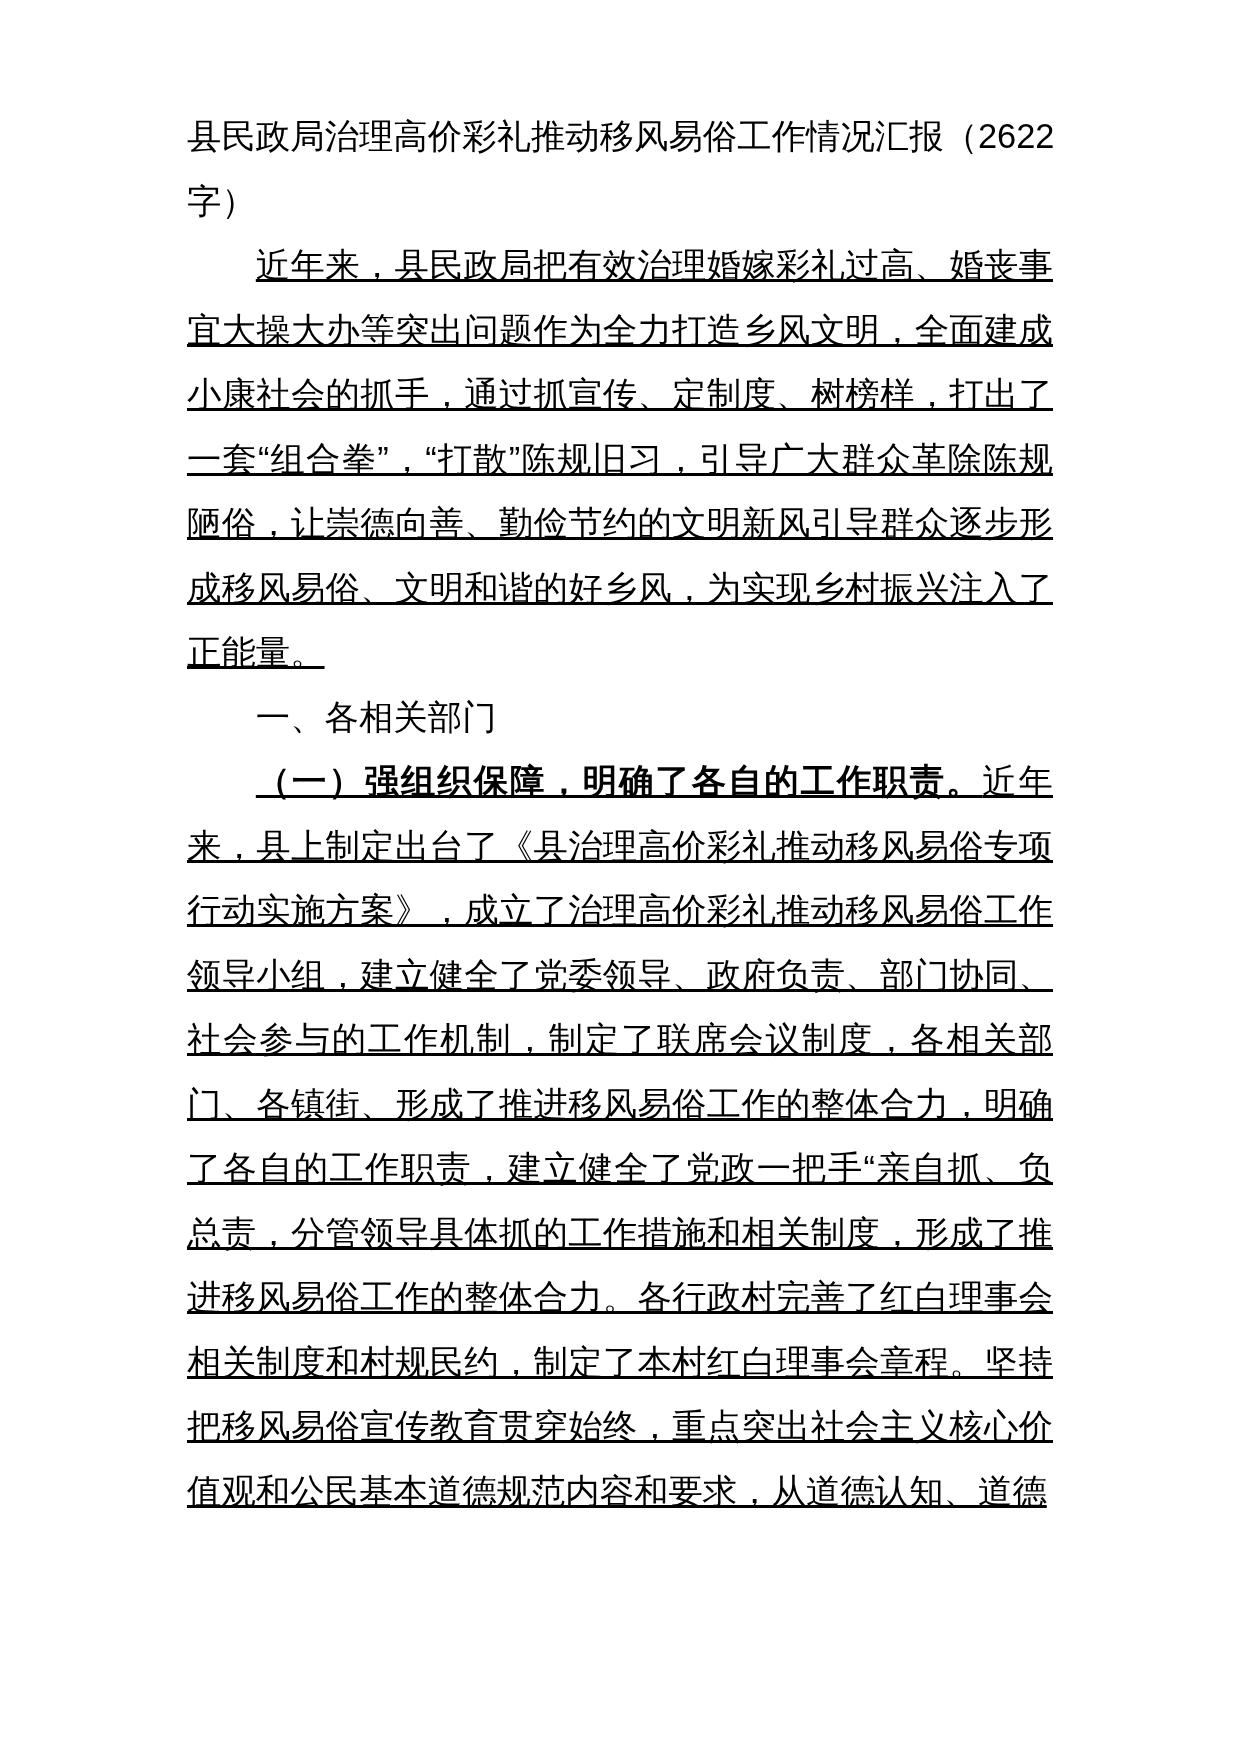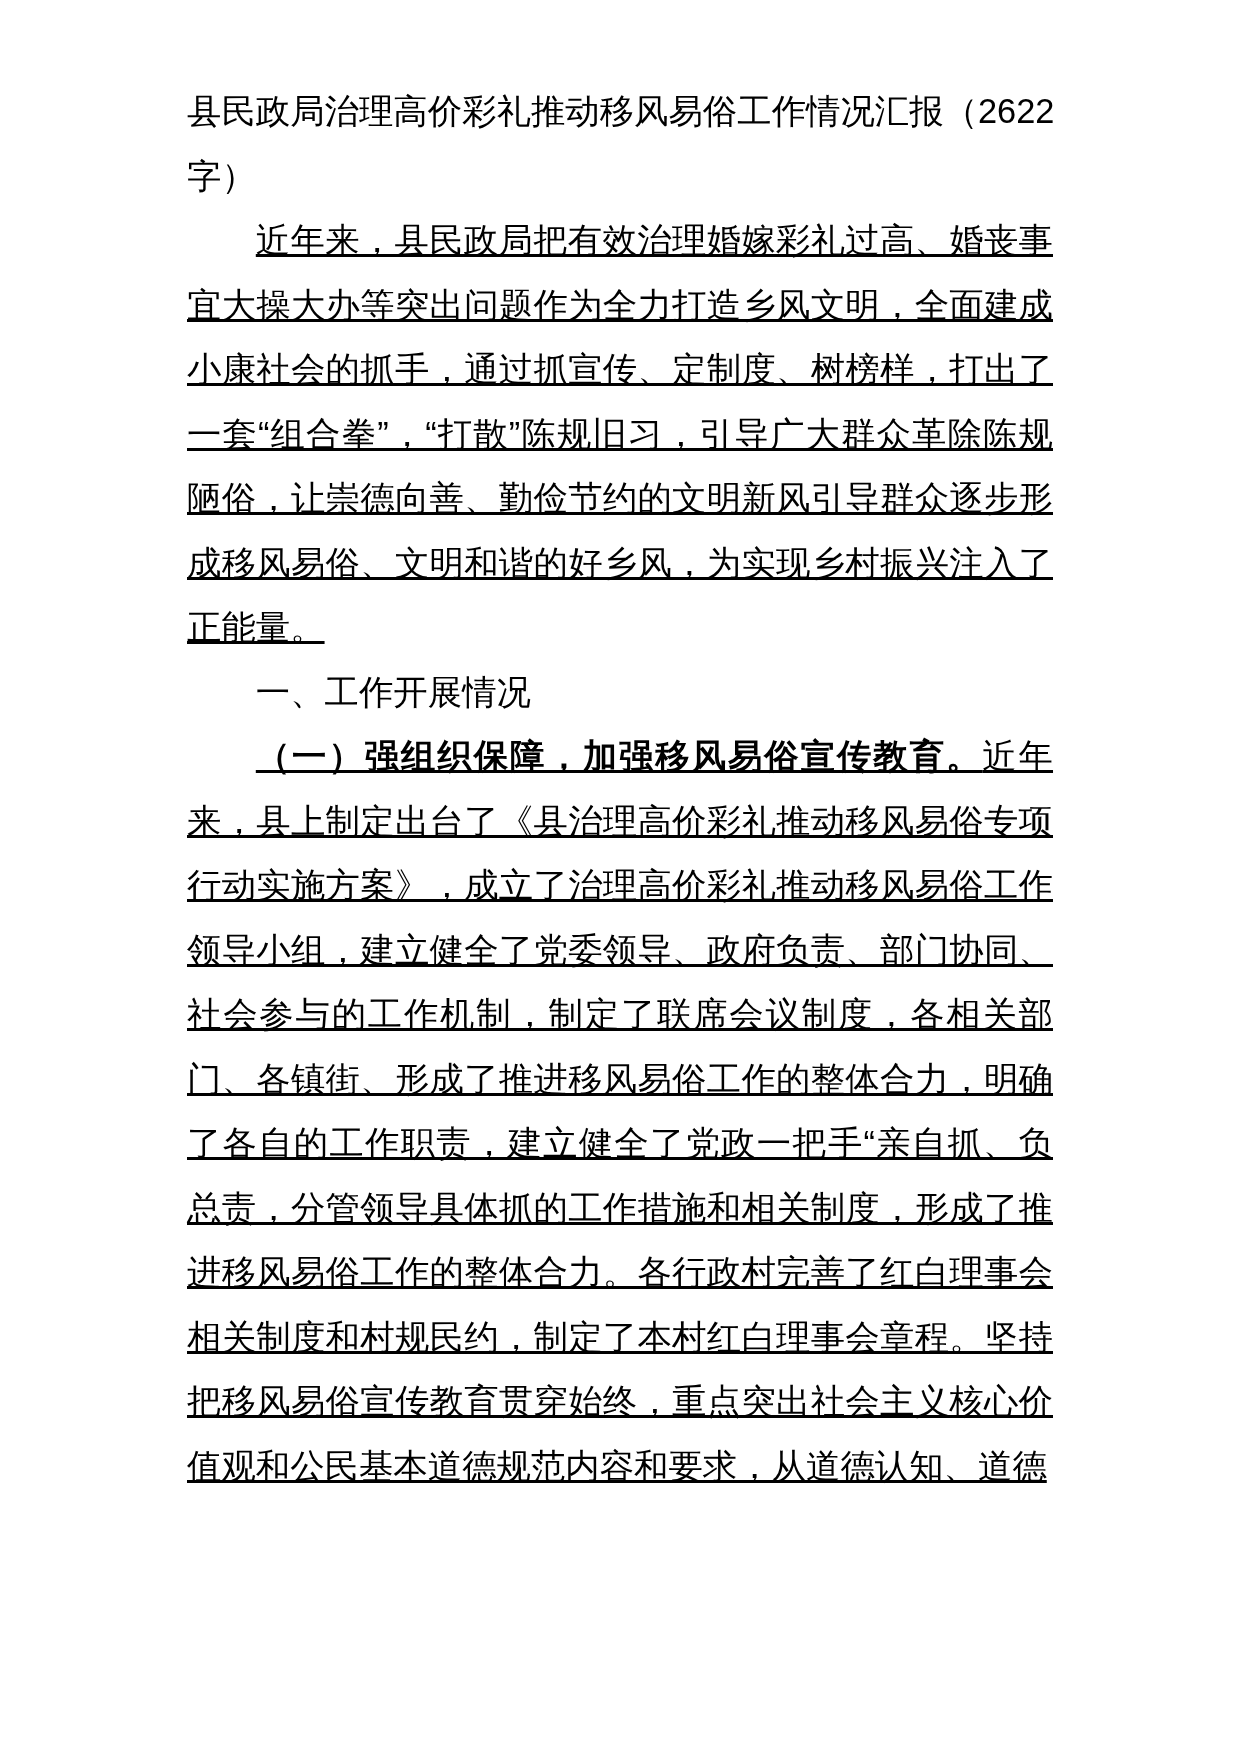--- a/index.html
+++ b/index.html
@@ -17,21 +17,21 @@
     width: 1240px;
     height: 1754px;
     background: #ffffff;
     overflow: hidden;
   }
   .content {
     position: absolute;
     left: 187px;
     top: 0;
     width: 866px;
-    padding-top: 79px;
+    padding-top: 104px;
     color: #000000;
     font-size: 34.4px;
     line-height: 64.5px;
     text-align: justify;
     word-break: normal;
   }
   .content p {
     margin: 0;
     padding: 0;
   }
@@ -58,18 +58,18 @@
 </head>
 <body>
 
 <div class="page">
   <div class="content">
 
     <p class="doc-title"><span class="tline1">县民政局治理高价彩礼推动移风易俗工作情况汇报（2622</span><br><span class="tline2">字）</span></p>
 
     <p class="para">近年来，县民政局把有效治理婚嫁彩礼过高、婚丧事宜大操大办等突出问题作为全力打造乡风文明，全面建成小康社会的抓手，通过抓宣传、定制度、树榜样，打出了一套“组合拳”，“打散”陈规旧习，引导广大群众革除陈规陋俗，让崇德向善、勤俭节约的文明新风引导群众逐步形成移风易俗、文明和谐的好乡风，为实现乡村振兴注入了正能量。</p>
 
-    <p class="heading">一、工作开展情况</p>
+    <p class="heading">一、各相关部门</p>
 
-    <p class="para"><strong class="lead">（一）强组织保障，加强移风易俗宣传教育。</strong><span>近年来，县上制定出台了《县治理高价彩礼推动移风易俗专项行动实施方案》，成立了治理高价彩礼推动移风易俗工作领导小组，建立健全了党委领导、政府负责、部门协同、社会参与的工作机制，制定了联席会议制度，各相关部门、各镇街、形成了推进移风易俗工作的整体合力，明确了各自的工作职责，建立健全了党政一把手“亲自抓、负总责，分管领导具体抓的工作措施和相关制度，形成了推进移风易俗工作的整体合力。各行政村完善了红白理事会相关制度和村规民约，制定了本村红白理事会章程。坚持把移风易俗宣传教育贯穿始终，重点突出社会主义核心价值观和公民基本道德规范内容和要求，从道德认知、道德</span></p>
+    <p class="para"><strong class="lead">（一）强组织保障，明确了各自的工作职责。</strong><span>近年来，县上制定出台了《县治理高价彩礼推动移风易俗专项行动实施方案》，成立了治理高价彩礼推动移风易俗工作领导小组，建立健全了党委领导、政府负责、部门协同、社会参与的工作机制，制定了联席会议制度，各相关部门、各镇街、形成了推进移风易俗工作的整体合力，明确了各自的工作职责，建立健全了党政一把手“亲自抓、负总责，分管领导具体抓的工作措施和相关制度，形成了推进移风易俗工作的整体合力。各行政村完善了红白理事会相关制度和村规民约，制定了本村红白理事会章程。坚持把移风易俗宣传教育贯穿始终，重点突出社会主义核心价值观和公民基本道德规范内容和要求，从道德认知、道德</span></p>
 
   </div>
 </div>
 
 </body></html>

